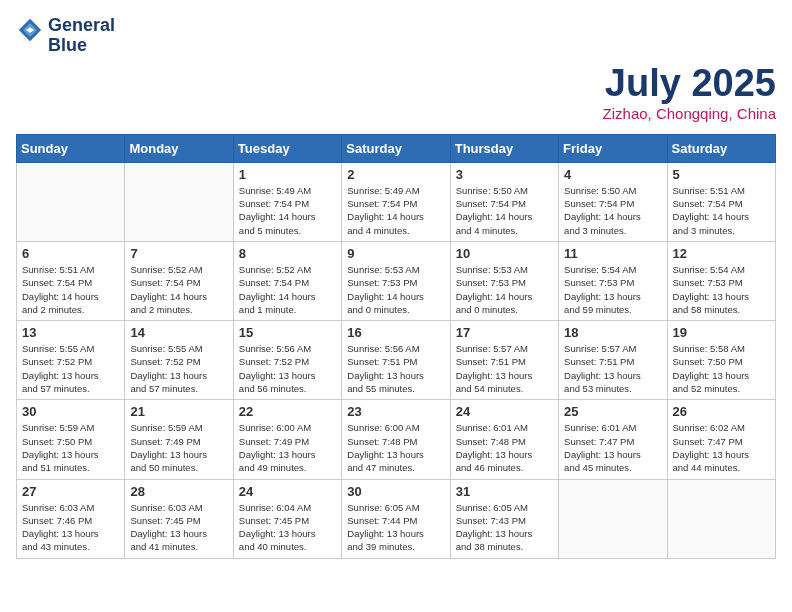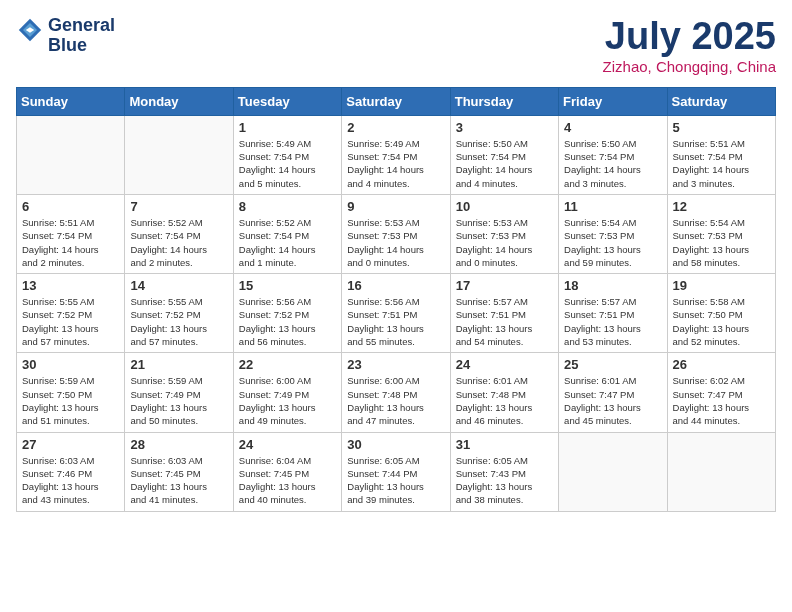--- a/index.html
+++ b/index.html
@@ -26,20 +26,21 @@
       font-weight: bold;
       color: #1a3a6b;
       line-height: 1.1;
     }
     .logo-icon {
       width: 28px;
       height: 28px;
     }
     .title-block {
       text-align: right;
+      margin-top: 47px;
     }
     .month-title {
       font-size: 38px;
       font-weight: bold;
       color: #1a3a6b;
       line-height: 1.1;
     }
     .location {
       font-size: 15px;
       color: #be185d;

